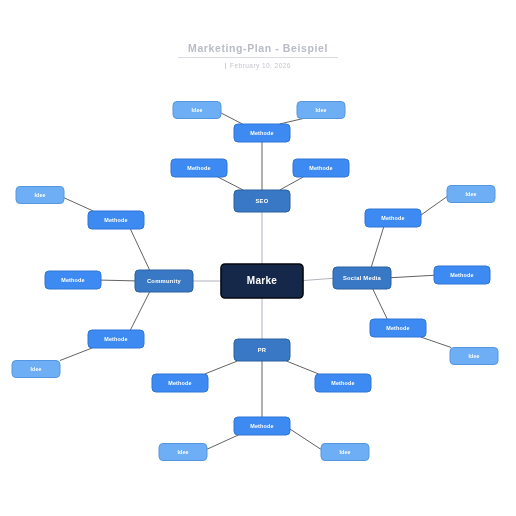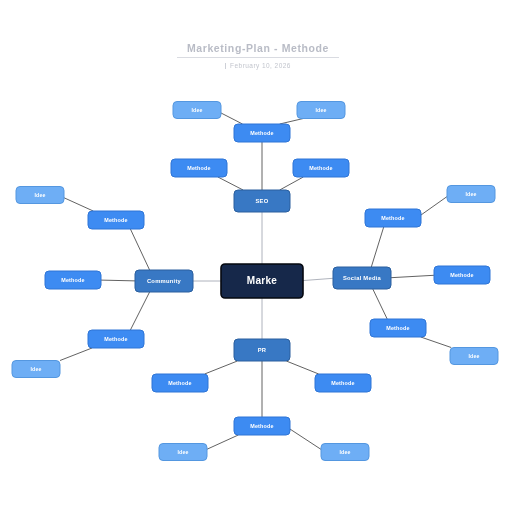--- a/index.html
+++ b/index.html
@@ -64,21 +64,21 @@
 
   .n-idea rect{fill:#6eaef5;stroke:#5497e0;}
   .n-idea text{font-size:5.2px;font-weight:600;letter-spacing:0.2px;}
 </style>
 </head>
 <body>
 
 <div id="canvas">
 
   <div class="header">
-    <div class="doc-title">Marketing-Plan - Methode</div>
+    <div class="doc-title">Marketing-Plan - Beispiel</div>
     <div class="doc-date"><span class="tick"></span><span>February 10, 2026</span></div>
   </div>
 
   <svg id="map" viewBox="0 0 516 516">
     <g id="edges">
         <line x1="262" y1="264" x2="262" y2="212" class="edge-pale"></line>
         <line x1="243.1" y1="190" x2="217.9" y2="177" class="edge"></line>
         <line x1="279.7" y1="190" x2="303.3" y2="177" class="edge"></line>
         <line x1="262" y1="190" x2="262" y2="142" class="edge"></line>
         <line x1="242.5" y1="124" x2="221" y2="112.9723076923077" class="edge"></line>

